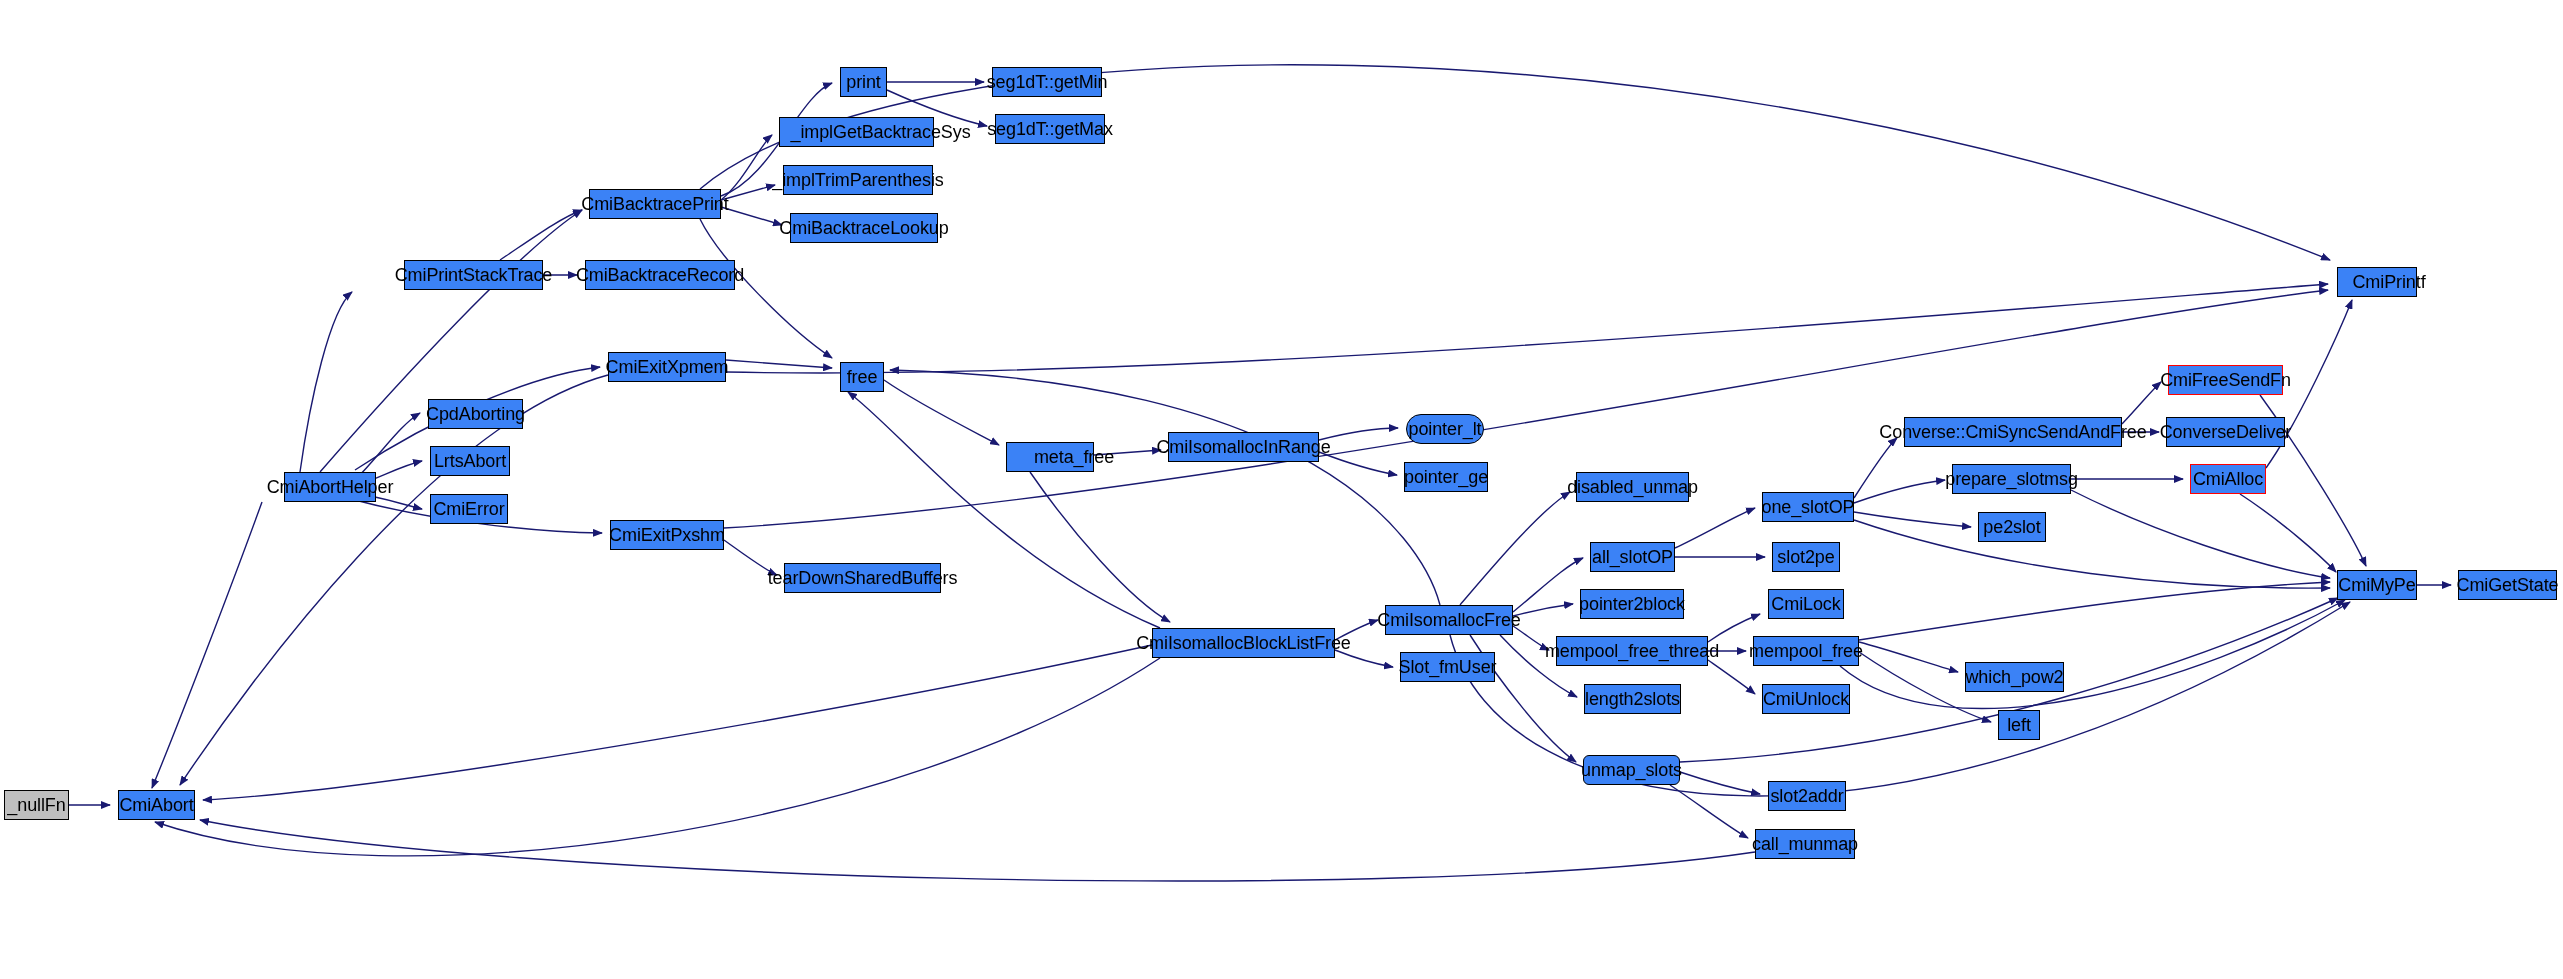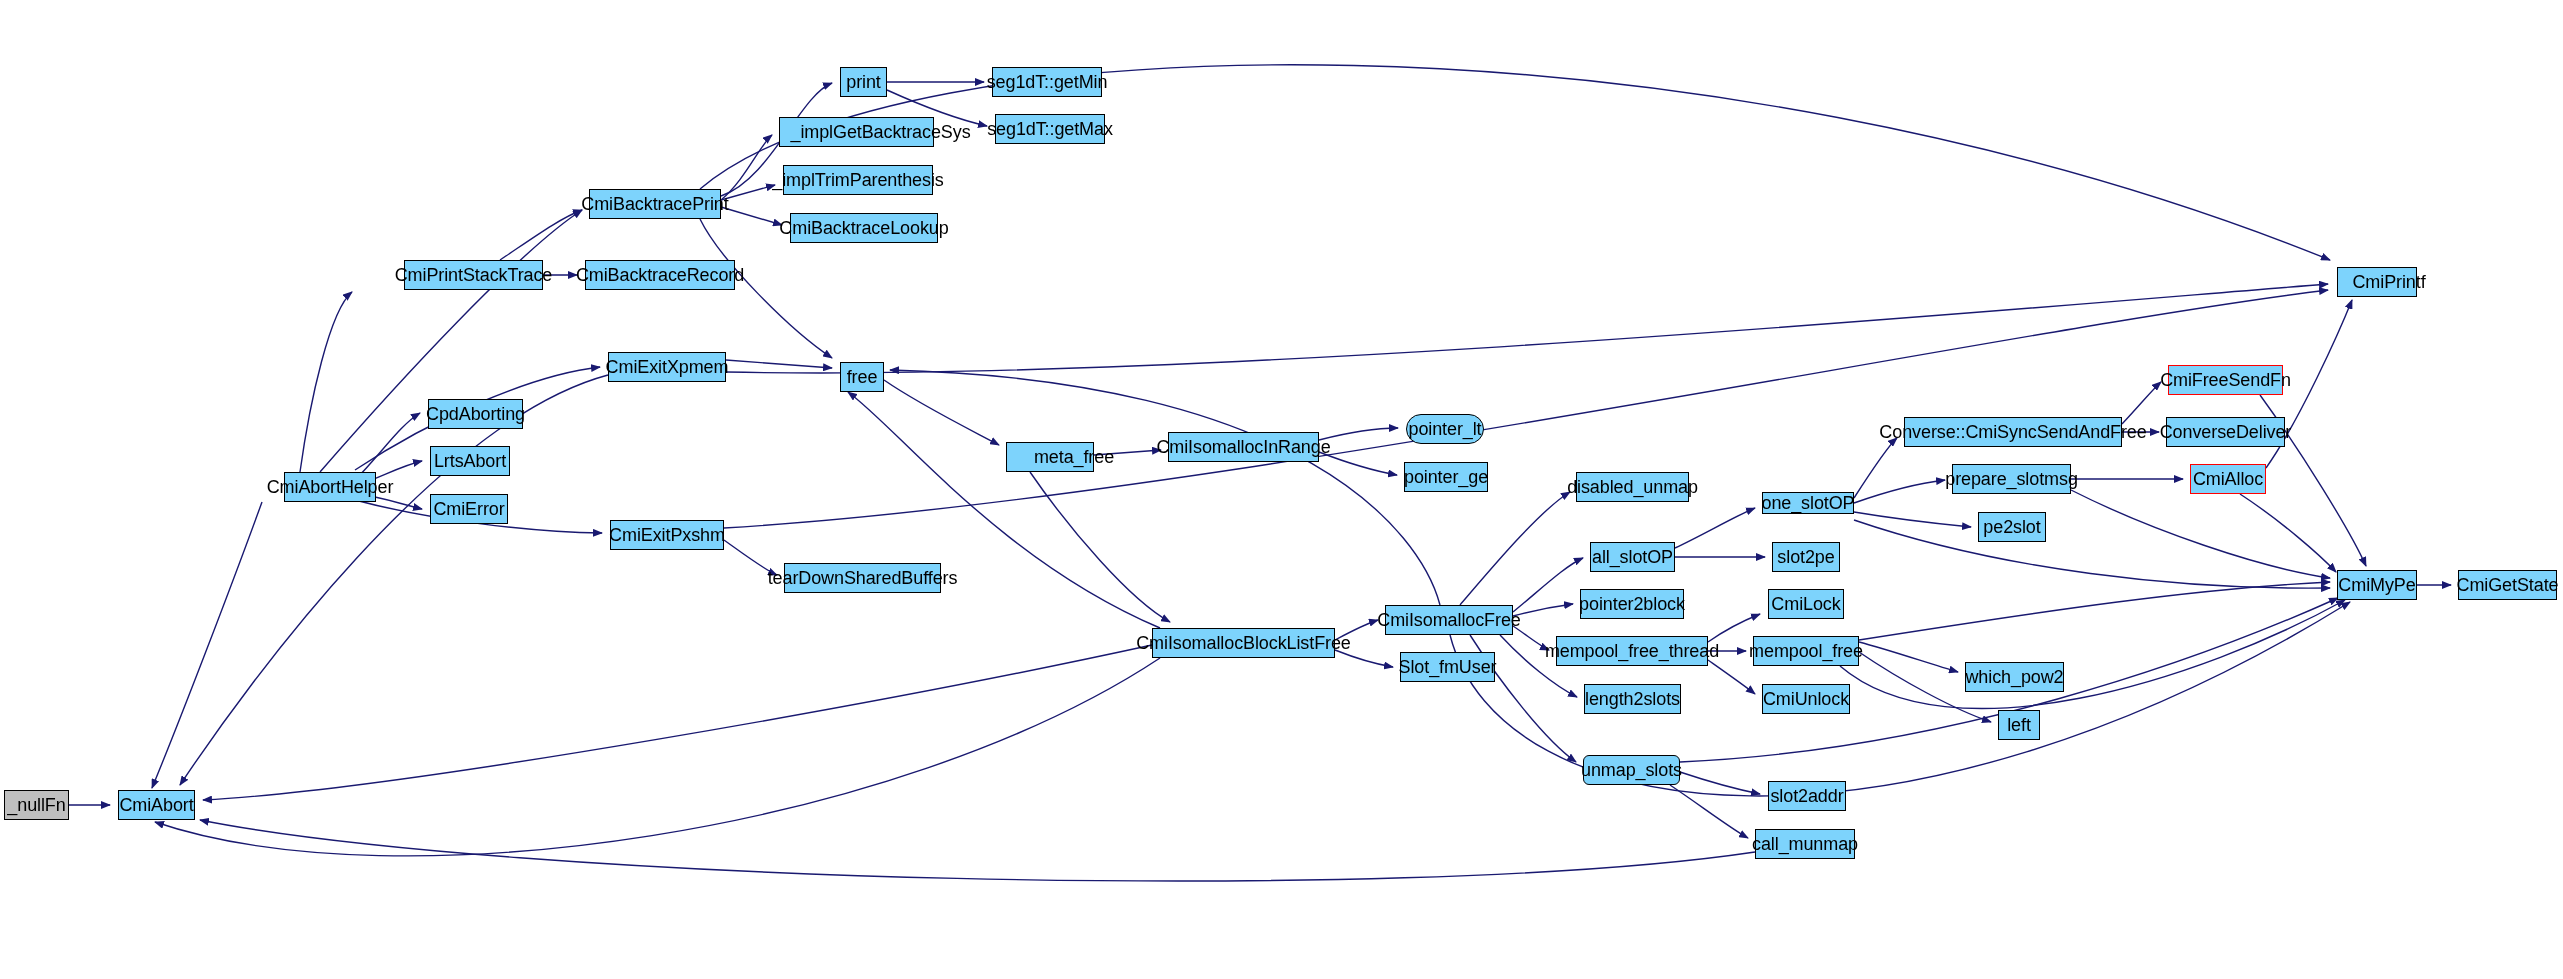--- a/index.html
+++ b/index.html
@@ -9,21 +9,21 @@
     height:979px;
     background:#ffffff;
     font-family:"Liberation Sans", sans-serif;
     overflow:hidden;
   }
   #edges{position:absolute;left:0;top:0;width:2563px;height:979px;}
   .node{
     position:absolute;
     box-sizing:border-box;
     border:1.6px solid #000000;
-    background:#7dd3fc;
+    background:#3b82f6;
     color:#000000;
     font-size:18px;
     line-height:1;
     display:flex;
     align-items:center;
     justify-content:center;
     white-space:nowrap;
     letter-spacing:-0.1px;
   }
   .node.red{border-color:#ff0000;}
@@ -197,21 +197,21 @@
       </div>
       <div class="node" style="left: 1580px; top: 589px; width: 104px; height: 30px;">
         <span>pointer2block</span>
       </div>
       <div class="node" style="left: 1556px; top: 636px; width: 152px; height: 30px;">
         <span>mempool_free_thread</span>
       </div>
       <div class="node" style="left: 1584px; top: 684px; width: 97px; height: 30px;">
         <span>length2slots</span>
       </div>
-      <div class="node" style="left: 1762px; top: 492px; width: 92px; height: 22px;">
+      <div class="node" style="left: 1762px; top: 492px; width: 92px; height: 30px;">
         <span>one_slotOP</span>
       </div>
       <div class="node" style="left: 1772px; top: 542px; width: 68px; height: 30px;">
         <span>slot2pe</span>
       </div>
       <div class="node" style="left: 1768px; top: 589px; width: 76px; height: 30px;">
         <span>CmiLock</span>
       </div>
       <div class="node" style="left: 1753px; top: 636px; width: 106px; height: 30px;">
         <span>mempool_free</span>

